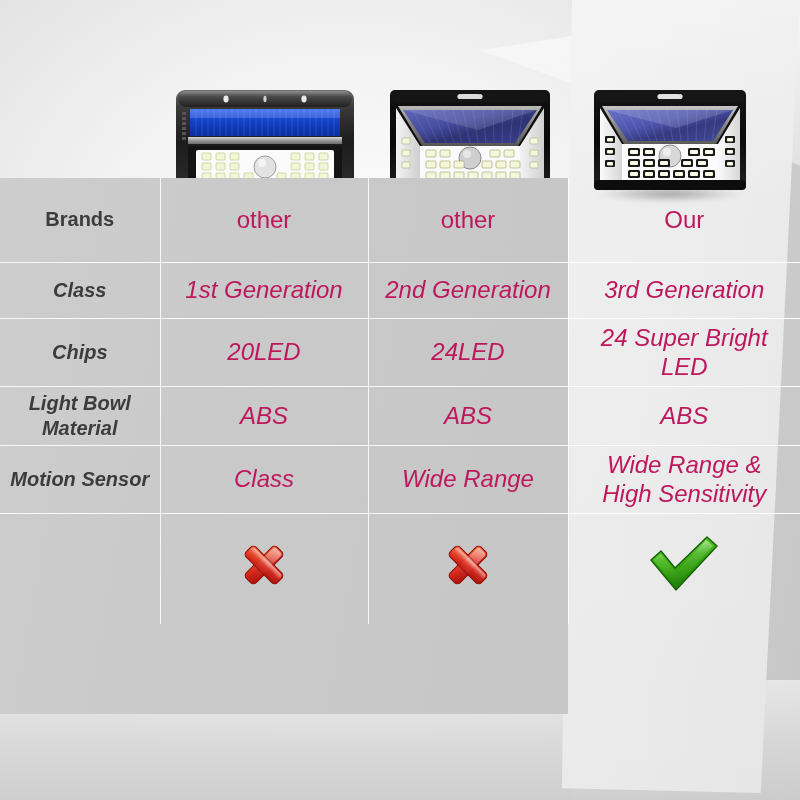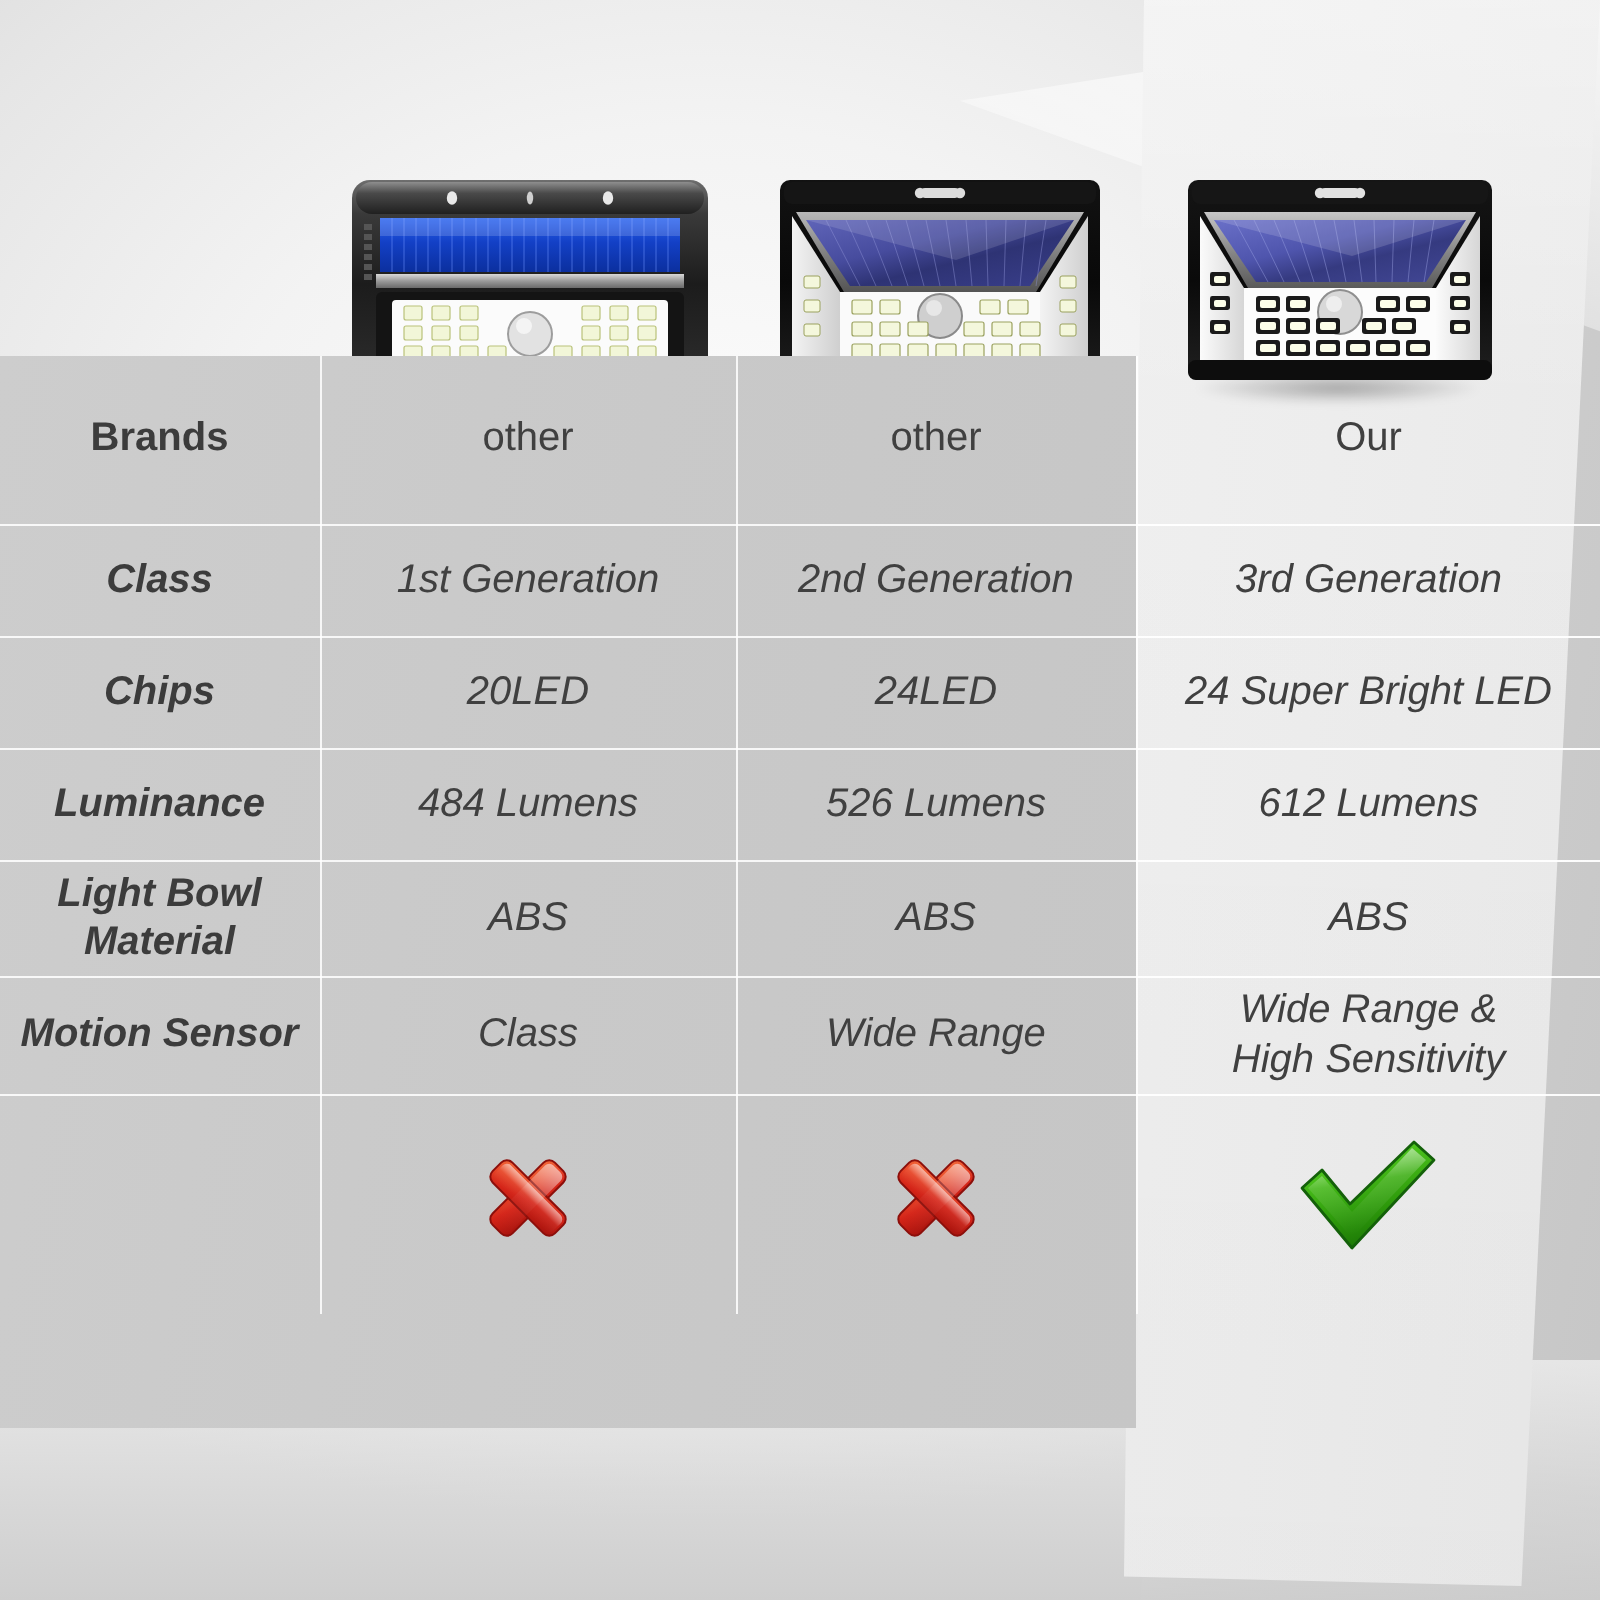--- a/index.html
+++ b/index.html
@@ -64,22 +64,22 @@
   table.cmp col.c0 { width:160px; }
   table.cmp col.c1 { width:208px; }
   table.cmp col.c2 { width:200px; }
   table.cmp col.c3 { width:232px; }
 
   table.cmp td {
     border-bottom:1px solid rgba(255,255,255,.85);
     border-right:1px solid rgba(255,255,255,.85);
     text-align:center;
     vertical-align:middle;
-    color:#404040;
-    font-size:20px;
+    color:#be185d;
+    font-size:24px;
     line-height:1.24;
     padding:4px 6px;
     position:relative;
   }
   table.cmp tr.r-head td { height:84px; }
   table.cmp tr.r-body td { height:56px;font-style:italic; }
   table.cmp tr.r-mark td { height:110px; border-bottom:none; }
 
   table.cmp td.lbl {
     font-weight:bold;
@@ -467,26 +467,20 @@
           <td class="hilite g-dark">3rd Generation</td>
         </tr>
 
         <tr class="r-body">
           <td class="lbl">Chips</td>
           <td>20LED</td>
           <td>24LED</td>
           <td class="hilite g-dark">24 Super Bright LED</td>
         </tr>
 
-        <tr class="r-body">
-          <td class="lbl">Luminance</td>
-          <td>484 Lumens</td>
-          <td>526 Lumens</td>
-          <td class="hilite g-dark">612 Lumens</td>
-        </tr>
 
         <tr class="r-body">
           <td class="lbl">
             <span class="two">Light Bowl</span>
             <span class="two">Material</span>
           </td>
           <td>ABS</td>
           <td>ABS</td>
           <td class="hilite g-bright f-big">ABS</td>
         </tr>

